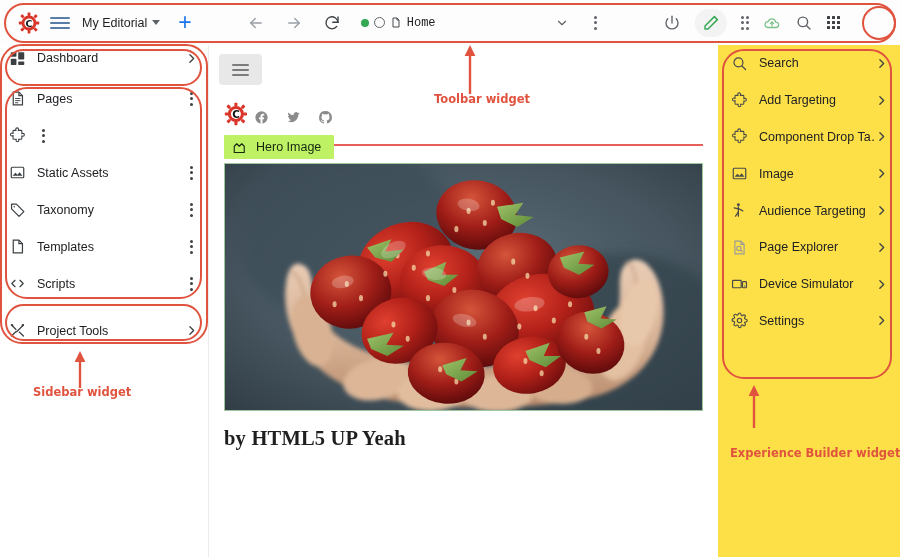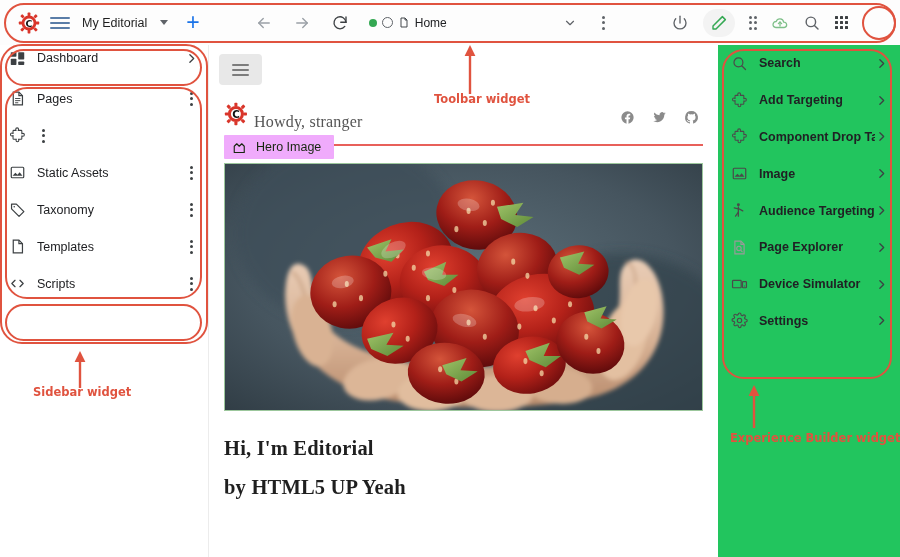--- a/index.html
+++ b/index.html
@@ -28,21 +28,21 @@
     width: 24px; height: 24px; margin-left: 8px; margin-right: 8px;
     flex: 0 0 auto; position: relative;
   }
   .tb-hamb { width: 20px; flex: 0 0 auto; margin-right: 12px; }
   .tb-hamb span {
     display: block; height: 2px; background: #5a7da8; margin: 3px 0;
     border-radius: 1px;
   }
   .tb-project {
     font-size: 12.5px; color: #1f1f1f; white-space: nowrap;
-    display: flex; align-items: center; gap: 13px;
+    display: flex; align-items: center; gap: 5px;
   }
   .caret-down {
     width: 0; height: 0;
     border-left: 4px solid transparent;
     border-right: 4px solid transparent;
     border-top: 5px solid #5f6368;
   }
   .tb-plus {
     margin-left: 18px; color: #1a73e8; font-size: 23px; font-weight: 300;
     line-height: 1; cursor: pointer; user-select: none;
@@ -56,21 +56,21 @@
     flex: 0 0 auto;
     width: 208px; height: 26px;
     display: flex; align-items: center;
     gap: 5px;
     font-size: 12px; color: #202124;
   }
   .dot-green { width: 8px; height: 8px; border-radius: 50%; background: #34a853; flex:0 0 auto;}
   .dot-ring { width: 9px; height: 9px; border-radius: 50%; border: 1.4px solid #5f6368; flex:0 0 auto;}
   .url-doc { width: 12px; height: 13px; flex:0 0 auto; }
   .url-doc svg { width:100%; height:100%; display:block; }
-  .url-label { flex: 1 1 auto; }
+  .url-label { flex: 1 1 auto; font-family: Liberation Mono, monospace; }
   .url-chev { width: 14px; height: 14px; color:#5f6368; }
   .url-chev svg{width:100%;height:100%;display:block;}
 
   .tb-right { display: flex; align-items: center; margin-left: 16px; gap: 0px; }
   .kebab { width: 22px; display: flex; flex-direction: column; align-items: center; gap: 2.5px; }
   .kebab i { width: 3px; height: 3px; background: #5f6368; border-radius: 50%; display: block; }
   .tb-actions { display: flex; align-items: center; gap: 14px; margin-left: 56px; }
   .tb-ic { width: 18px; height: 18px; color: #5f6368; }
   .tb-ic svg { width: 100%; height: 100%; display: block; }
   .pencil-pill {
@@ -139,21 +139,21 @@
   }
   .social { display: flex; gap: 17px; align-items: center; }
   .social-ic { width: 15px; height: 15px; color: #8b8b8b; }
   .social-ic svg { width: 100%; height: 100%; display: block; }
 
   .hr-red { height: 2px; background: #e8605a; margin: 6px 14px 0 14px; }
 
   .hero-badge-wrap { padding: 0 14px; margin-top: -11px; }
   .hero-badge {
     display: inline-flex; align-items: center; gap: 8px;
-    background: #f0abfc; color: #17270f; font-size: 12.5px;
+    background: #bef264; color: #17270f; font-size: 12.5px;
     padding: 5px 13px 5px 9px; border-radius: 1px;
   }
   .hero-badge .bic { width: 15px; height: 13px; }
   .hero-badge .bic svg { width: 100%; height: 100%; display: block; }
 
   .hero-img-box {
     margin: 4px 14px 0 14px;
     height: 248px;
     border: 1px solid #9cc79c;
     box-sizing: border-box;
@@ -171,21 +171,21 @@
   .post-sub {
     font-family: "Liberation Serif", serif;
     font-weight: bold; font-size: 20.5px; color: #1f1f1f;
     margin: 16px 14px 0 14px; letter-spacing: 0.2px;
   }
 
   
   .rightpanel {
     position: absolute; left: 718px; top: 45px;
     width: 182px; height: 512px;
-    background: #22c55e; box-sizing: border-box; font-weight: bold;
+    background: #fde047; box-sizing: border-box;
   }
   .rp-item {
     display: flex; align-items: center;
     height: 36.8px; padding: 0 12px 0 13px;
     font-size: 12.5px; color: #202124; box-sizing: border-box;
   }
   .rp-ic { width: 17px; height: 17px; margin-right: 11px; flex: 0 0 auto; color: #4a4a4a; }
   .rp-ic svg { width: 100%; height: 100%; display: block; }
   .rp-label { flex: 1 1 auto; white-space: nowrap; overflow: hidden; }
 
@@ -442,20 +442,38 @@
           </svg>
       </span>
       <span class="side-label">Scripts</span>
       <span class="side-kebab">
           <i></i>
           <i></i>
           <i></i>
         </span>
     </div>
 
+    <div class="side-item" style="margin-top:10px;">
+      <span class="side-ic">
+        <svg viewBox="0 0 24 24" fill="none" stroke="currentColor" stroke-width="1.7" stroke-linecap="round" stroke-linejoin="round">
+            <path d="M3.5 4.2l6.4 6.4"></path>
+            <path d="M20.4 4.2l-9.6 9.6"></path>
+            <path d="M3.5 19.8l6.1-6.1"></path>
+            <path d="M14.5 14.2l5.9 5.6"></path>
+            <path d="M2.6 3.4l2.6-.6 1.2 2.2-1.4 1.4-2.2-1.2z" fill="currentColor" stroke="none"></path>
+            <path d="M21.3 3.4l-2.6-.6-1.2 2.2 1.4 1.4 2.2-1.2z" fill="currentColor" stroke="none"></path>
+          </svg>
+      </span>
+      <span class="side-label">Project Tools</span>
+      <span class="chev-right">
+        <svg viewBox="0 0 24 24" fill="none" stroke="currentColor" stroke-width="2.4" stroke-linecap="round" stroke-linejoin="round">
+            <path d="M9 5l7 7-7 7"></path>
+          </svg>
+      </span>
+    </div>
   </div>
 
   <div class="main">
 
     <div class="main-topbar">
       <div class="burger-btn">
         <i></i>
           <i></i>
           <i></i>
       </div>
@@ -472,21 +490,20 @@
             <rect x="17.8" y="10.6" width="3.4" height="2.8" rx="0.6"></rect>
             <rect x="3" y="3.6" width="2.8" height="3.4" rx="0.6" transform="rotate(-45 4.4 5.3)"></rect>
             <rect x="16.2" y="16.8" width="2.8" height="3.4" rx="0.6" transform="rotate(-45 17.6 18.5)"></rect>
             <rect x="16.2" y="3.6" width="2.8" height="3.4" rx="0.6" transform="rotate(45 17.6 5.3)"></rect>
             <rect x="3" y="16.8" width="2.8" height="3.4" rx="0.6" transform="rotate(45 4.4 18.5)"></rect>
           </g>
           <circle cx="11" cy="12" r="4.6" fill="#fff"></circle>
           <text x="11" y="16" text-anchor="middle" font-family="DejaVu Sans, sans-serif" font-size="9.5" font-weight="bold" fill="#111">C</text>
         </svg>
       </span>
-      <span class="site-title">Howdy, stranger</span>
       <span class="social">
         <span class="social-ic">
           <svg viewBox="0 0 24 24" fill="currentColor">
               <path d="M12 1.8A10.2 10.2 0 0 0 10.4 22v-7.2H7.9V12h2.5V9.9c0-2.5 1.5-3.9 3.8-3.9 1.1 0 2.2.2 2.2.2v2.4h-1.2c-1.2 0-1.6.75-1.6 1.5V12h2.7l-.43 2.8h-2.27V22A10.2 10.2 0 0 0 12 1.8z"></path>
             </svg>
         </span>
         <span class="social-ic">
           <svg viewBox="0 0 24 24" fill="currentColor">
               <path d="M22 5.3a8 8 0 0 1-2.3.65 4 4 0 0 0 1.77-2.22 8.1 8.1 0 0 1-2.56.98 4.03 4.03 0 0 0-6.86 3.67A11.43 11.43 0 0 1 3.7 4.17a4.03 4.03 0 0 0 1.25 5.38 4 4 0 0 1-1.83-.5v.05a4.03 4.03 0 0 0 3.23 3.95 4 4 0 0 1-1.82.07 4.03 4.03 0 0 0 3.77 2.8A8.1 8.1 0 0 1 2 17.6a11.4 11.4 0 0 0 6.18 1.82c7.42 0 11.48-6.15 11.48-11.48v-.52A8.2 8.2 0 0 0 22 5.3z"></path>
             </svg>
@@ -629,21 +646,20 @@
             <ellipse cx="240" cy="42" rx="11" ry="6" transform="rotate(10 240 42)"></ellipse>
             <ellipse cx="206" cy="110" rx="12" ry="6" transform="rotate(8 206 110)"></ellipse>
             <ellipse cx="300" cy="140" rx="15" ry="7" transform="rotate(-8 300 140)"></ellipse>
             <ellipse cx="236" cy="156" rx="12" ry="6" transform="rotate(14 236 156)"></ellipse>
             <ellipse cx="116" cy="118" rx="11" ry="6" transform="rotate(-10 116 118)"></ellipse>
           </g>
         </g>
       </svg>
     </div>
 
-    <div class="post-title">Hi, I'm Editorial</div>
     <div class="post-sub">by HTML5 UP Yeah</div>
   </div>
 
   <div class="rightpanel">
 
     <div class="rp-item">
       <span class="rp-ic">
         <svg viewBox="0 0 24 24" fill="none" stroke="currentColor" stroke-width="1.7" stroke-linecap="round">
             <circle cx="10.5" cy="10.5" r="6.3"></circle>
             <path d="M15.2 15.2L20.5 20.5"></path>
@@ -794,15 +810,15 @@
 
   <div class="anno-arrow" style="left:746px; top:384px; width:16px; height:44px;">
     <svg width="16" height="44" viewBox="0 0 16 44">
       <path d="M8 44 L8 9" stroke="#e0533f" stroke-width="2.4" fill="none"></path>
       <path d="M8 1 L13.4 12 L2.6 12 Z" fill="#e0533f"></path>
     </svg>
   </div>
 
   <div class="anno-label" style="left:434px; top:92px;">Toolbar widget</div>
   <div class="anno-label" style="left:33px; top:385px;">Sidebar widget</div>
-  <div class="anno-label" style="left:730px; top:431px;">Experience Builder widget</div>
+  <div class="anno-label" style="left:730px; top:446px;">Experience Builder widget</div>
 
 </div>
 
 </body></html>

